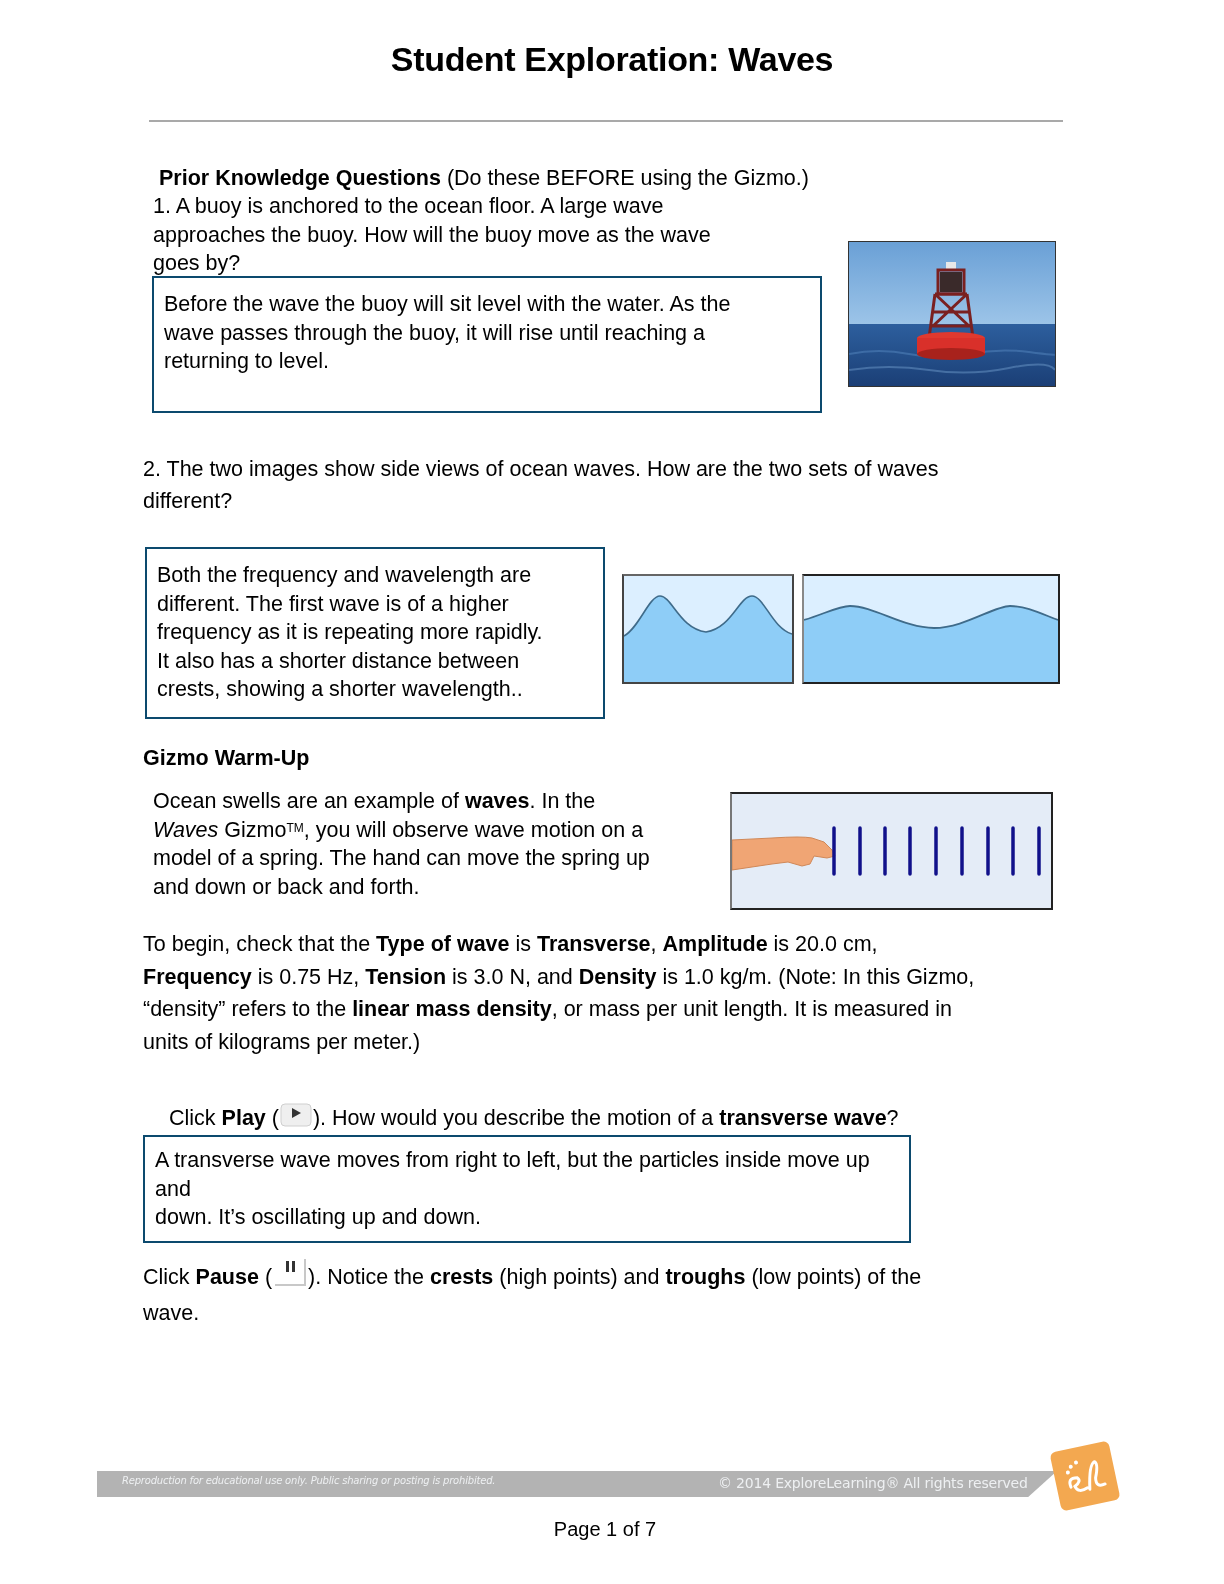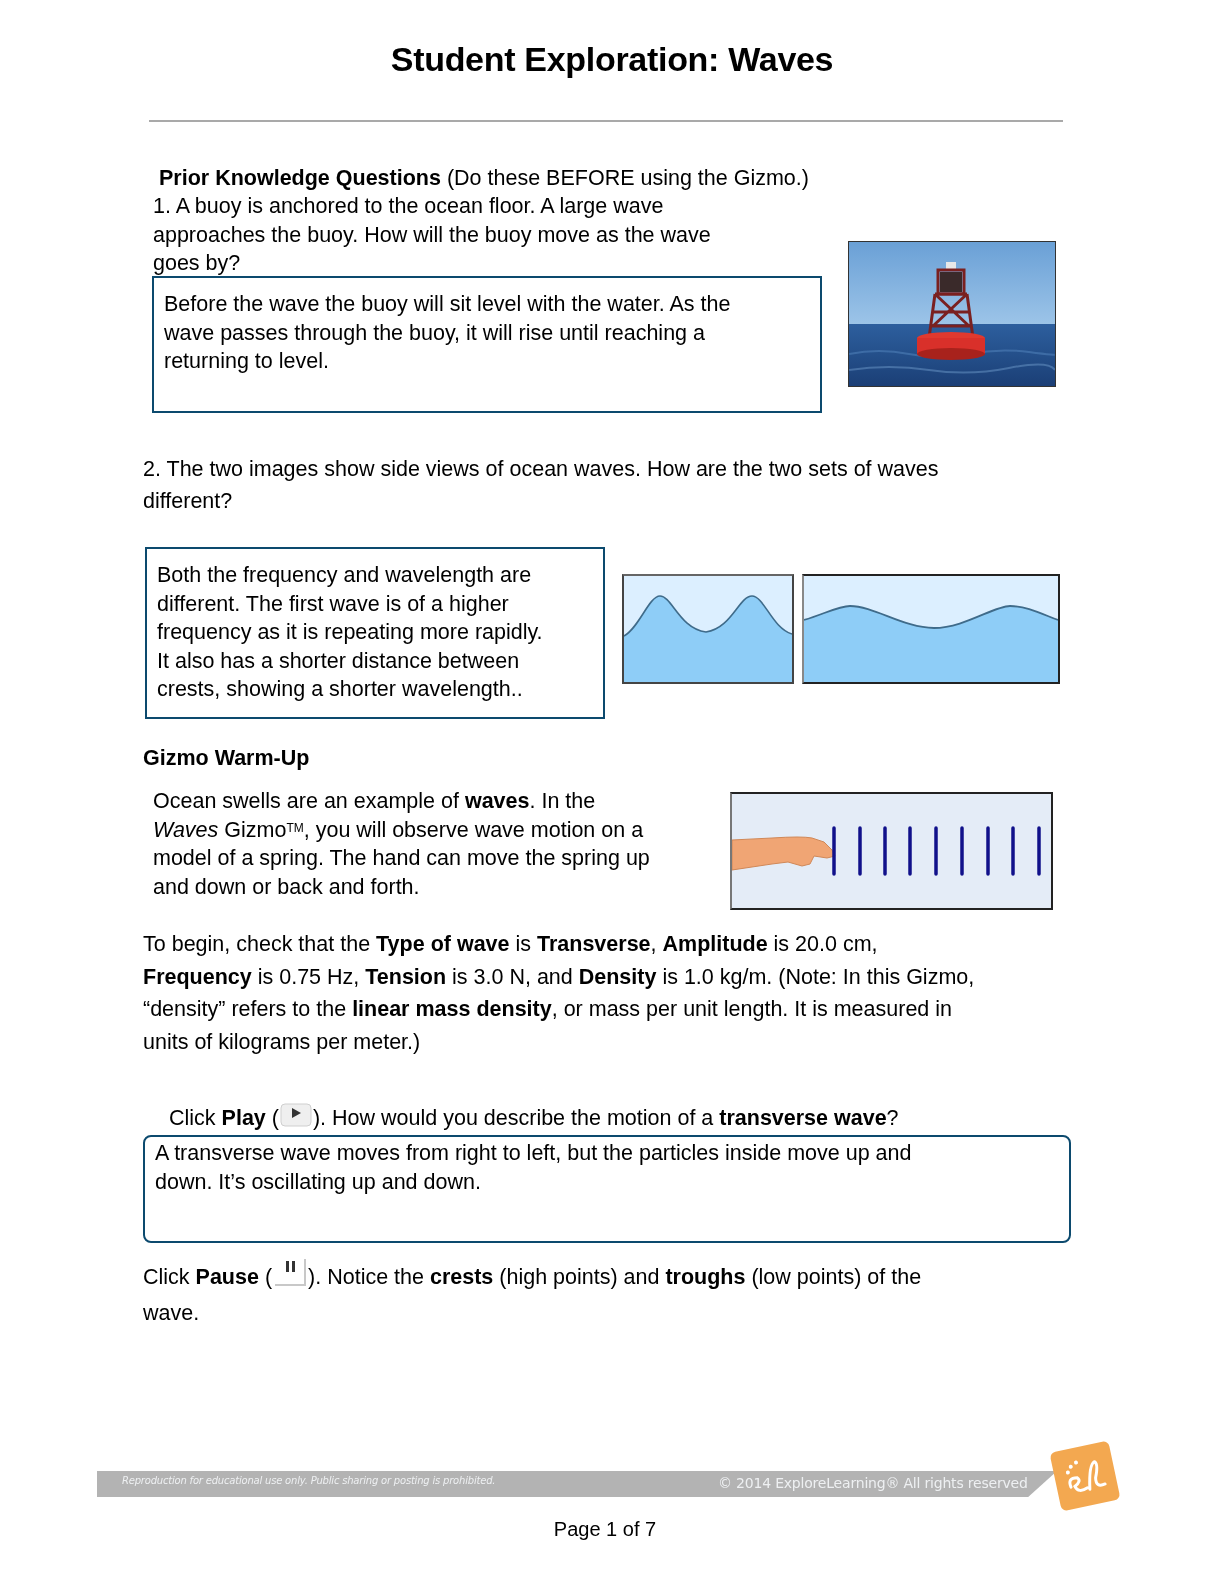--- a/index.html
+++ b/index.html
@@ -124,21 +124,21 @@
   <div><span>“density” refers to the </span><span class="b">linear mass density</span><span>, or mass per unit length. It is measured in</span></div>
   <div>units of kilograms per meter.)</div>
 </div>
 
 <div class="abs txt" style="left:135px; top:1102px;margin-left:34px;">
   <span>Click </span><span class="b">Play</span><span> (</span><span class="inline-icon"><svg width="32" height="26" viewBox="0 0 32 26">
         <rect x="1" y="2" width="30" height="22" rx="4" fill="#efefef" stroke="#cfcfcf"></rect>
         <path d="M12 6 L21 11 L12 16 Z" fill="#333"></path>
       </svg></span><span>). How would you describe the motion of a </span><span class="b">transverse wave</span><span>?</span>
 </div>
-<div class="abs box txt" style="left:143px; top:1135px; width:928px; height:108px; padding:2px 10px;border-radius:8px;">
+<div class="abs box txt" style="left:143px; top:1135px; width:768px; height:108px; padding:9px 10px;">
   <div>A transverse wave moves from right to left, but the particles inside move up and</div>
   <div>down. It’s oscillating up and down.</div>
 </div>
 
 <div class="abs txt" style="left:143px; top:1257px; width:930px; line-height:33px;">
   <div><span>Click </span><span class="b">Pause</span><span> (</span><span class="inline-icon"><svg width="34" height="30" viewBox="0 0 34 30">
           <path d="M2 28 L32 28 L32 2" fill="none" stroke="#c8c8c8" stroke-width="2"></path>
           <rect x="13" y="4" width="3" height="11" fill="#333"></rect>
           <rect x="19" y="4" width="3" height="11" fill="#333"></rect>
         </svg></span><span>). Notice the </span><span class="b">crests</span><span> (high points) and </span><span class="b">troughs</span><span> (low points) of the</span></div>

